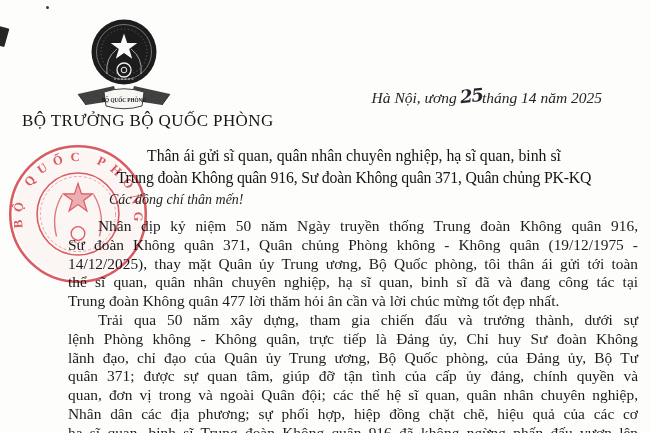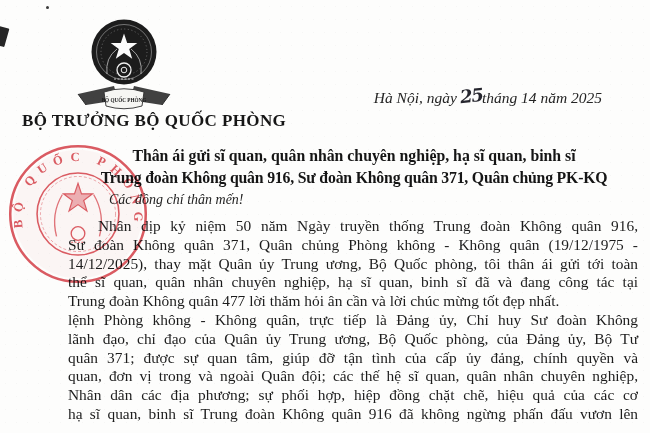--- a/index.html
+++ b/index.html
@@ -26,26 +26,26 @@
     font-style:italic;font-size:15.5px;color:#242424;white-space:nowrap;
   }
   .date-line .hand{
     display:inline-block;font-family:"DejaVu Serif",serif;font-weight:600;
     font-size:18px;transform:rotate(-6deg) translateY(-1px);
     margin:0 -1px 0 3px;color:#26262e;letter-spacing:-1px;
   }
 
   .sender-title{
     position:absolute;left:22px;top:111px;
-    font-weight:bold;font-size:17px;letter-spacing:.4px;color:#161616;white-space:nowrap;
+    font-weight:normal;font-size:17px;letter-spacing:.4px;color:#161616;white-space:nowrap;
   }
 
   .salutation{
     position:absolute;left:78px;right:20px;top:145px;text-align:center;
-    font-weight:bold;color:#151515;line-height:21.5px;font-size:15.8px;
+    font-weight:normal;color:#151515;line-height:21.5px;font-size:15.8px;
   }
   .salutation .l2{letter-spacing:-.2px;}
 
   .greeting{
     position:absolute;left:109px;top:192px;
     font-style:italic;font-size:14px;color:#222;white-space:nowrap;
   }
 
   .body-text{
     position:absolute;left:68px;top:217px;width:570px;
@@ -78,41 +78,42 @@
     <path d="M38,69 h20" stroke="#eeeeee" stroke-width="1" stroke-dasharray="2,1.5" opacity="0.8"></path>
 
     <path d="M2,84 L38,76 L42,90 L10,95 Z" fill="#414141"></path>
     <path d="M94,84 L58,76 L54,90 L86,95 Z" fill="#414141"></path>
     <path d="M2,84 L10,95 M94,84 L86,95" stroke="#2c2c2c" stroke-width="1" fill="none"></path>
     <path d="M28,82 Q48,75.5 68,82 L66,96 Q48,101.5 30,96 Z" fill="#f6f6f3" stroke="#2e2e2e" stroke-width="0.9"></path>
     <text x="48" y="91.5" text-anchor="middle" font-size="5.2" font-weight="bold" fill="#1a1a1a" font-family="Liberation Serif, DejaVu Serif, serif">BỘ QUỐC PHÒNG</text>
   </svg>
 
   <div class="date-line">
-    <span>Hà Nội, ngày</span><span class="hand">25</span><span>tháng 14 năm 2025</span>
+    <span>Hà Nội, ương</span><span class="hand">25</span><span>tháng 14 năm 2025</span>
   </div>
 
   <div class="sender-title">BỘ TRƯỞNG BỘ QUỐC PHÒNG</div>
 
   <div class="salutation">
     <div class="l1">Thân ái gửi sĩ quan, quân nhân chuyên nghiệp, hạ sĩ quan, binh sĩ</div>
     <div class="l2">Trung đoàn Không quân 916, Sư đoàn Không quân 371, Quân chủng PK-KQ</div>
   </div>
 
   <div class="greeting">Các đồng chí thân mến!</div>
 
   <div class="body-text">
       <div class="paragraph">
         <div class="bline just ind">Nhân dịp kỷ niệm 50 năm Ngày truyền thống Trung đoàn Không quân 916,</div>
         <div class="bline just">Sư đoàn Không quân 371, Quân chủng Phòng không - Không quân (19/12/1975 -</div>
         <div class="bline just">14/12/2025), thay mặt Quân ủy Trung ương, Bộ Quốc phòng, tôi thân ái gửi tới toàn</div>
         <div class="bline just">thể sĩ quan, quân nhân chuyên nghiệp, hạ sĩ quan, binh sĩ đã và đang công tác tại</div>
         <div class="bline">Trung đoàn Không quân 477 lời thăm hỏi ân cần và lời chúc mừng tốt đẹp nhất.</div>
       </div>
       <div class="paragraph">
+        <div class="bline just ind">Trải qua 50 năm xây dựng, tham gia chiến đấu và trưởng thành, dưới sự</div>
         <div class="bline just">lệnh Phòng không - Không quân, trực tiếp là Đảng ủy, Chỉ huy Sư đoàn Không</div>
         <div class="bline just">lãnh đạo, chỉ đạo của Quân ủy Trung ương, Bộ Quốc phòng, của Đảng ủy, Bộ Tư</div>
         <div class="bline just">quân 371; được sự quan tâm, giúp đỡ tận tình của cấp ủy đảng, chính quyền và</div>
         <div class="bline just">quan, đơn vị trong và ngoài Quân đội; các thế hệ sĩ quan, quân nhân chuyên nghiệp,</div>
         <div class="bline just">Nhân dân các địa phương; sự phối hợp, hiệp đồng chặt chẽ, hiệu quả của các cơ</div>
         <div class="bline just">hạ sĩ quan, binh sĩ Trung đoàn Không quân 916 đã không ngừng phấn đấu vươn lên</div>
       </div>
     </div>
 
   <svg class="stamp" width="156" height="156" viewBox="0 0 160 160" aria-hidden="true">

